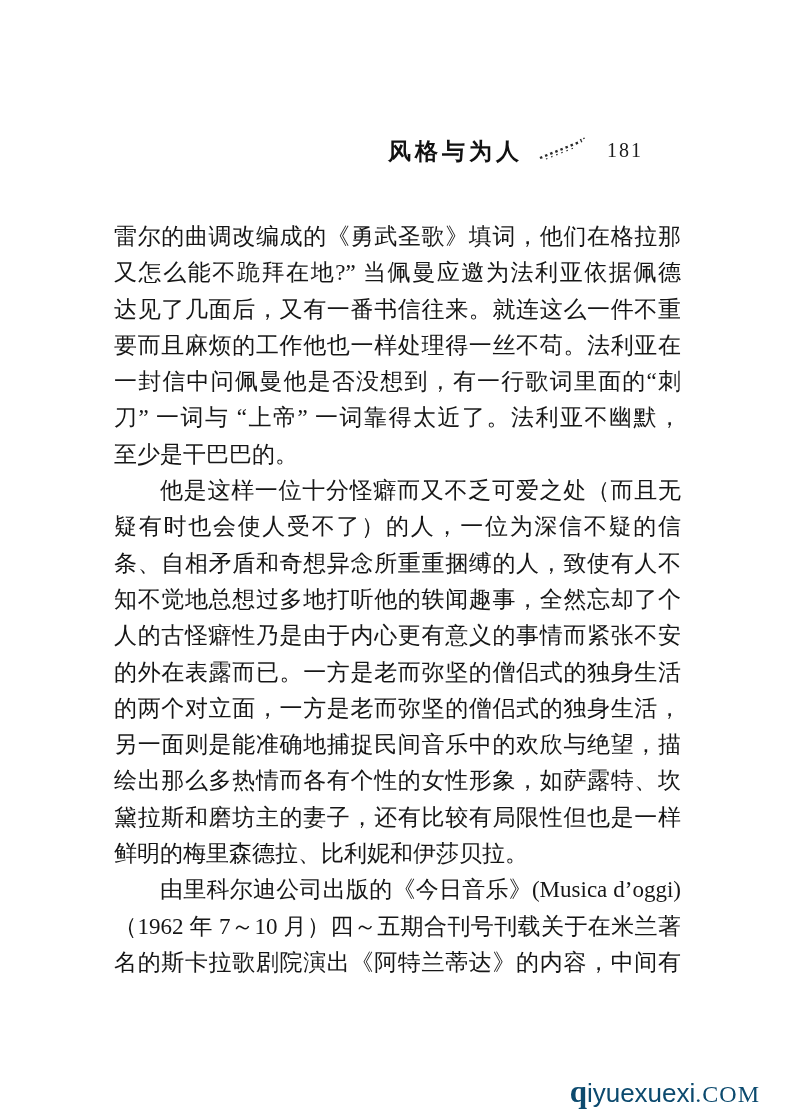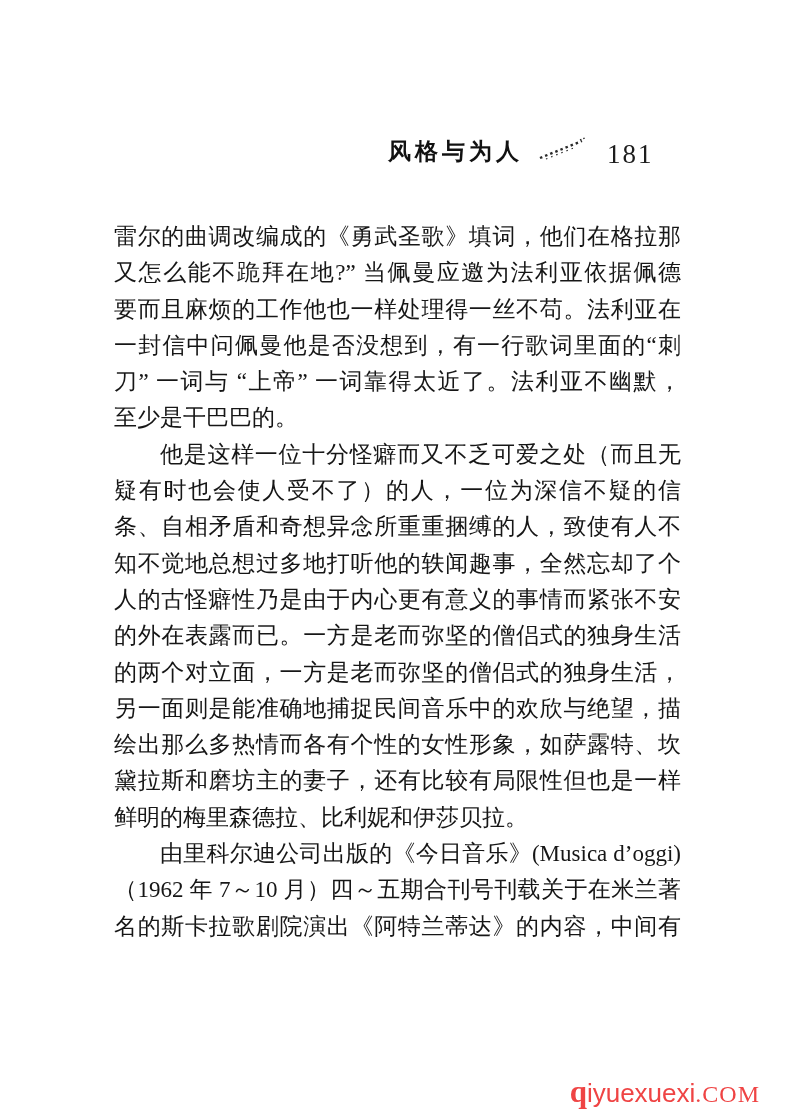--- a/index.html
+++ b/index.html
@@ -31,21 +31,21 @@
     position: absolute;
     left: 536px;
     top: 136px;
     width: 52px;
     height: 26px;
   }
   .page-number {
     position: absolute;
     left: 607px;
     top: 139px;
-    font-size: 27px;
+    font-size: 20px;
     letter-spacing: 2px;
     color: #1d1d1d;
   }
   
   .body-text {
     position: absolute;
     left: 114px;
     top: 219px;
     width: 567px;
     font-size: 23px;
@@ -97,37 +97,38 @@
     <path d="M4 22 L46 5" stroke="#2a2a2a" stroke-width="2.4" stroke-dasharray="2.5 3" fill="none"></path>
     <path d="M10 23 L40 11" stroke="#2a2a2a" stroke-width="1.2" stroke-dasharray="1.5 4" fill="none"></path>
     <path d="M44 4 L49 2" stroke="#2a2a2a" stroke-width="1.4" stroke-dasharray="1.5 2" fill="none"></path>
   </svg>
 
   <div class="page-number">181</div>
 
   <div class="body-text">
     <div class="line">雷尔的曲调改编成的《勇武圣歌》填词，他们在格拉那</div>
     <div class="line">又怎么能不跪拜在地?” 当佩曼应邀为法利亚依据佩德</div>
+    <div class="line">达见了几面后，又有一番书信往来。就连这么一件不重</div>
     <div class="line">要而且麻烦的工作他也一样处理得一丝不苟。法利亚在</div>
     <div class="line">一封信中问佩曼他是否没想到，有一行歌词里面的“刺</div>
     <div class="line">刀” 一词与 “上帝” 一词靠得太近了。法利亚不幽默，</div>
     <div class="line short">至少是干巴巴的。</div>
     <div class="line indent">他是这样一位十分怪癖而又不乏可爱之处（而且无</div>
     <div class="line">疑有时也会使人受不了）的人，一位为深信不疑的信</div>
     <div class="line">条、自相矛盾和奇想异念所重重捆缚的人，致使有人不</div>
     <div class="line">知不觉地总想过多地打听他的轶闻趣事，全然忘却了个</div>
     <div class="line">人的古怪癖性乃是由于内心更有意义的事情而紧张不安</div>
     <div class="line">的外在表露而已。一方是老而弥坚的僧侣式的独身生活</div>
     <div class="line">的两个对立面，一方是老而弥坚的僧侣式的独身生活，</div>
     <div class="line">另一面则是能准确地捕捉民间音乐中的欢欣与绝望，描</div>
     <div class="line">绘出那么多热情而各有个性的女性形象，如萨露特、坎</div>
     <div class="line">黛拉斯和磨坊主的妻子，还有比较有局限性但也是一样</div>
     <div class="line short">鲜明的梅里森德拉、比利妮和伊莎贝拉。</div>
     <div class="line indent">由里科尔迪公司出版的《今日音乐》(Musica d’oggi)</div>
     <div class="line">（1962 年 7～10 月）四～五期合刊号刊载关于在米兰著</div>
     <div class="line">名的斯卡拉歌剧院演出《阿特兰蒂达》的内容，中间有</div>
   </div>
 
-  <div class="watermark" style="color: #ef4444;">
+  <div class="watermark" style="color: #0c4a6e;">
     <span class="wm-q">q</span><span class="wm-mid">iyuexuexi</span><span class="wm-suffix">.COM</span>
   </div>
 
 </div>
 
 </body></html>

